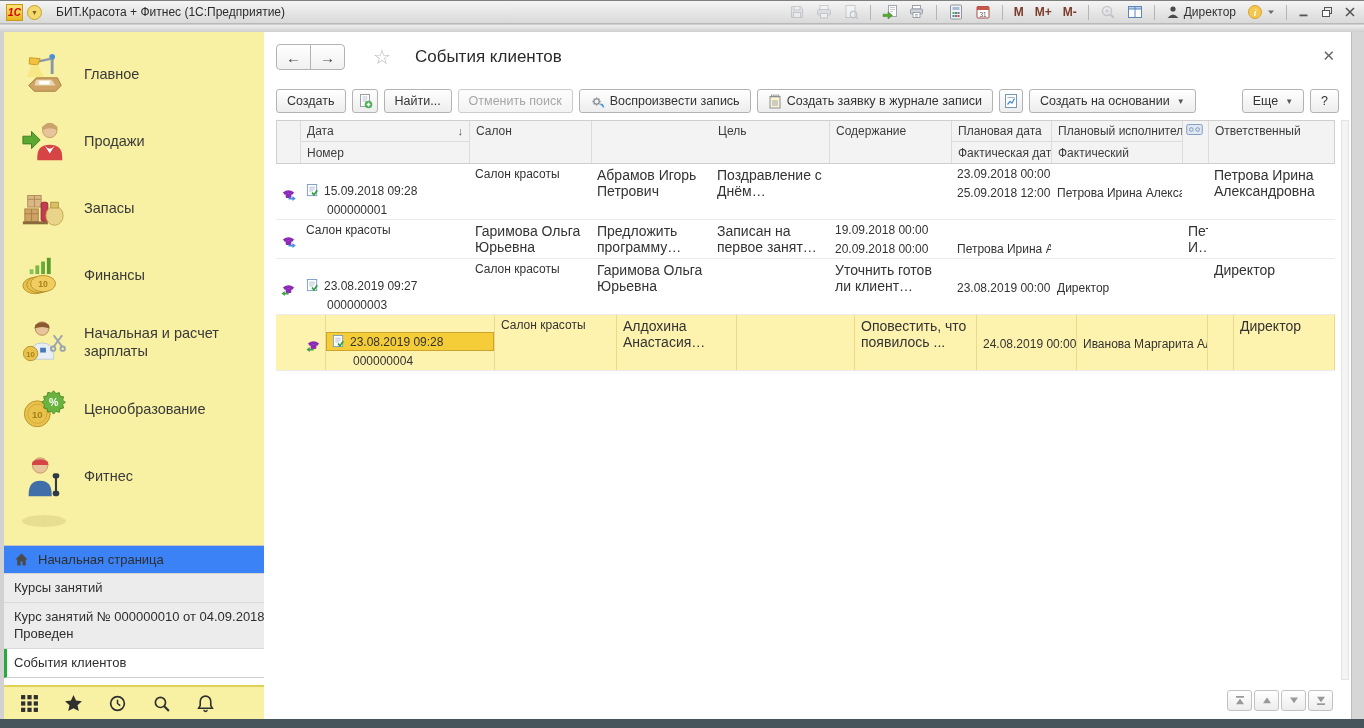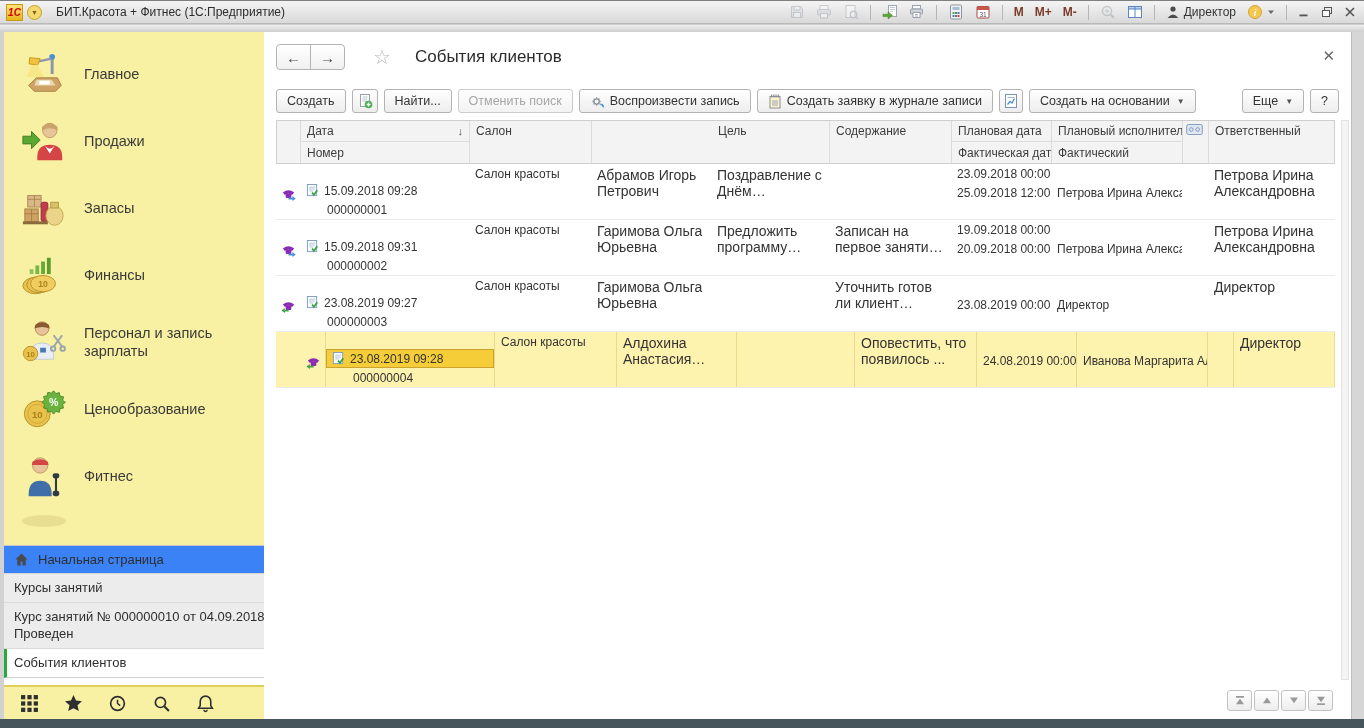--- a/index.html
+++ b/index.html
@@ -339,21 +339,21 @@
                 <g stroke="#9aa4ae" stroke-width="2" fill="none">
                   <line x1="34" y1="17" x2="43" y2="29"></line>
                   <line x1="43" y1="17" x2="34" y2="29"></line>
                   <circle cx="33.5" cy="31" r="2.3"></circle>
                   <circle cx="43.5" cy="31" r="2.3"></circle>
                 </g>
                 <circle cx="10" cy="36" r="7.5" fill="#e8c24a" stroke="#b8922e"></circle>
                 <text x="10" y="39.5" font-size="8" text-anchor="middle" fill="#a8811c" font-weight="bold">10</text>
               </svg>
             </span>
-            <span class="side-label">Персонал и запись зарплаты</span>
+            <span class="side-label">Начальная и расчет зарплаты</span>
           </div>
           <div class="side-item">
             <span class="side-icon icon">
               <svg viewBox="0 0 48 48" width="46" height="46">
                 <circle cx="17" cy="29" r="13.5" fill="#e8c24a" stroke="#b8922e"></circle>
                 <circle cx="17" cy="29" r="10" fill="none" stroke="#d4a83a"></circle>
                 <text x="17" y="33" font-size="10" text-anchor="middle" fill="#a8811c" font-weight="bold">10</text>
                 <path d="M34 5l2.4 2.9 3.6-1 .7 3.7 3.7.7-1 3.6L46.3 17l-2.9 2.4 1 3.6-3.7.7-.7 3.7-3.6-1L34 29.3l-2.4-2.9-3.6 1-.7-3.7-3.7-.7 1-3.6L21.7 17l2.9-2.4-1-3.6 3.7-.7.7-3.7 3.6 1z" fill="#6ab33e" stroke="#4e8c2a"></path>
                 <text x="34" y="21" font-size="11" text-anchor="middle" fill="#fff" font-weight="bold">%</text>
               </svg>
@@ -621,33 +621,20 @@
               <div class="c-icon">
                 <span class="icon">
                   <svg viewBox="0 0 16 16" width="15" height="15">
                     <path d="M2 7Q8 1.8 14 7l-2.2 2.5Q8 6.8 4.2 9.5z" fill="#8b2bb5"></path>
                     <rect x="5" y="8.2" width="6" height="4.5" rx="1" fill="#8b2bb5"></rect>
                     <path d="M8 12.4h4.2v-1.7l3.5 2.7-3.5 2.7v-1.7H8z" fill="#4a90d9"></path>
                   </svg>
                 </span>
               </div>
               <div>
-                <div class="line dline l1">
-                  <span class="icon">
-                    <svg viewBox="0 0 14 16" width="13" height="15">
-                      <rect x="1.5" y="1.5" width="10" height="12" fill="#fff" stroke="#7a9cc4"></rect>
-                      <path d="M3.5 4.5h6M3.5 6.5h6M3.5 8.5h4" stroke="#aebfd4"></path>
-                      <path d="M6.5 10.2l2 2.6 3.6-5" fill="none" stroke="#2e9e44" stroke-width="1.8"></path>
-                    </svg>
-                  </span>
-                  <span>15.09.2018 09:31</span>
-                </div>
-                <div class="line num">000000002</div>
-              </div>
-              <div>
                 <div class="line">Салон красоты</div>
               </div>
               <div>
                 <div class="wrap">Гаримова Ольга Юрьевна</div>
               </div>
               <div>
                 <div class="wrap">Предложить программу "Второй...</div>
               </div>
               <div>
                 <div class="wrap">Записан на первое занятие программ...</div>

